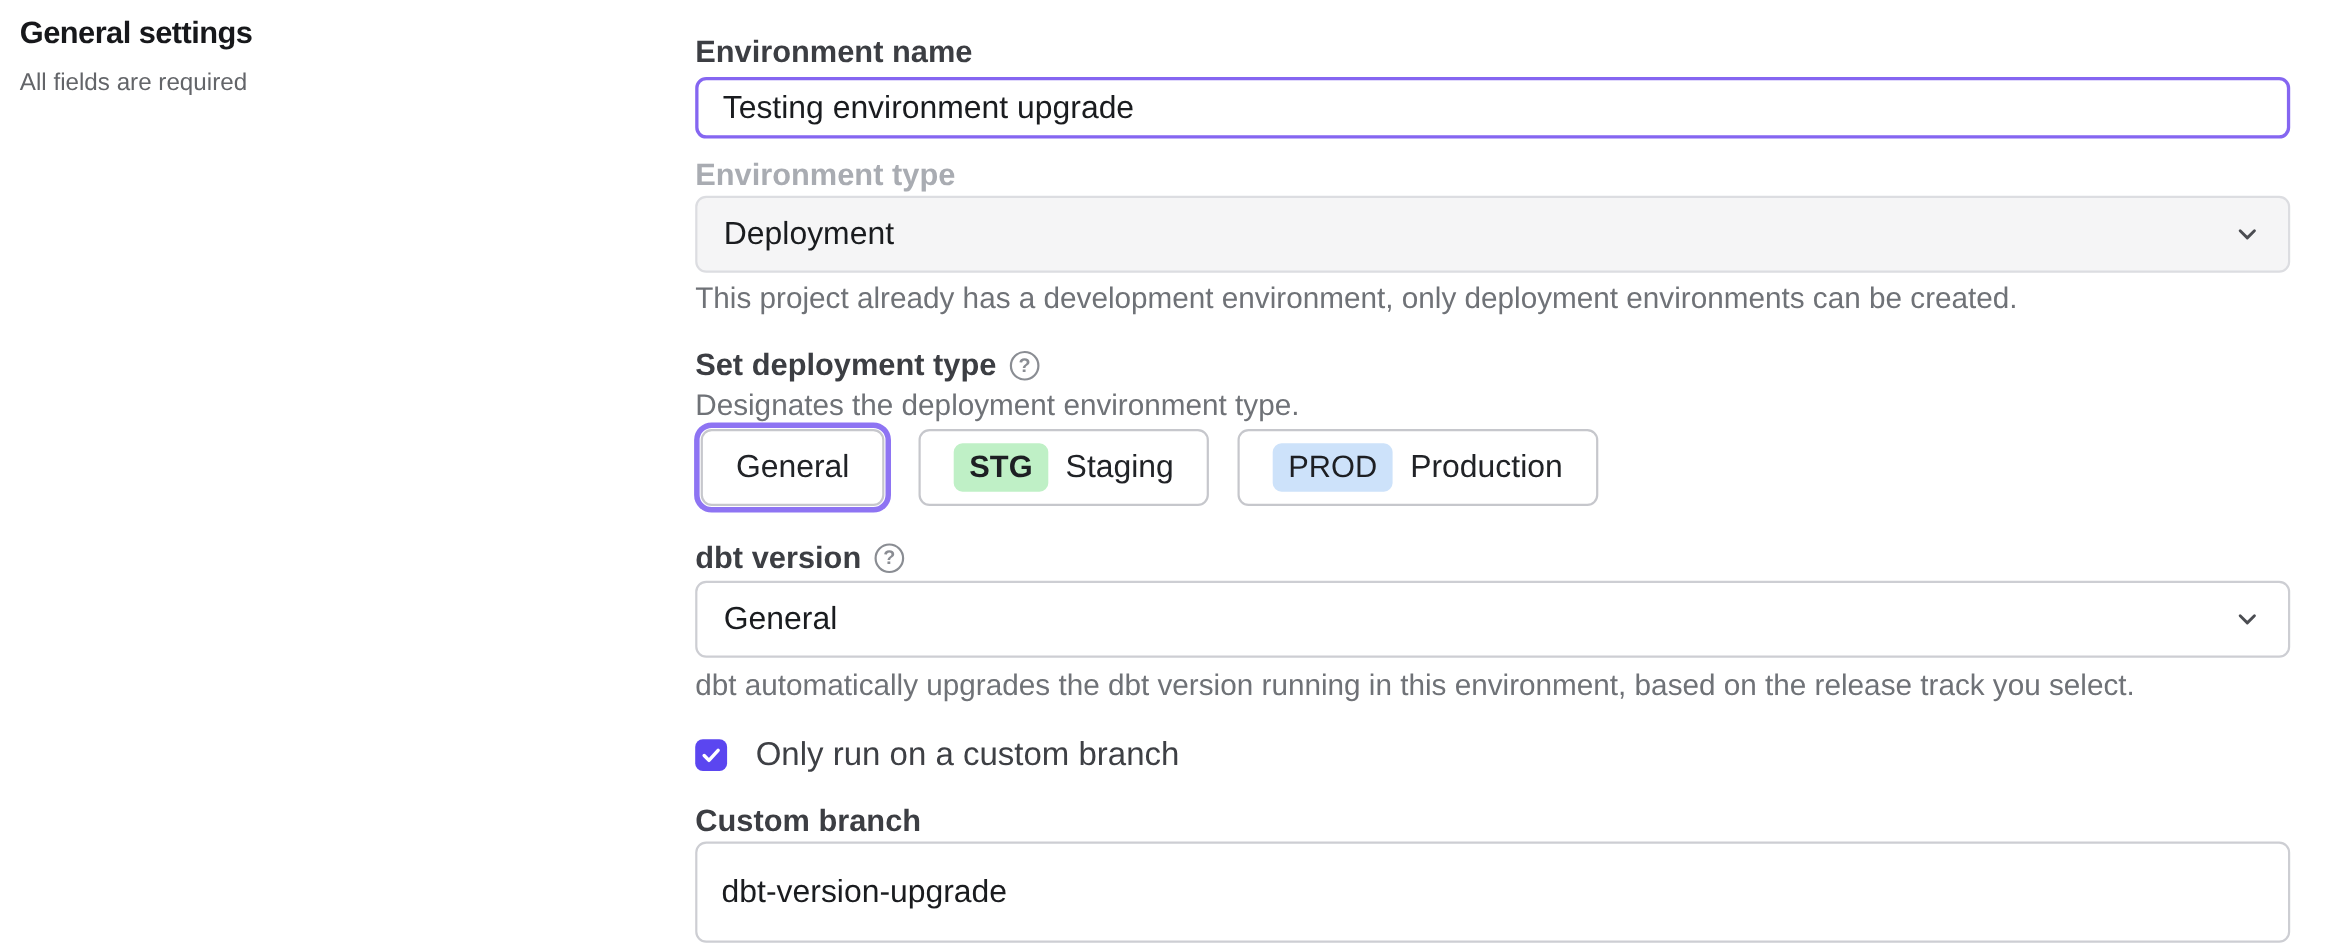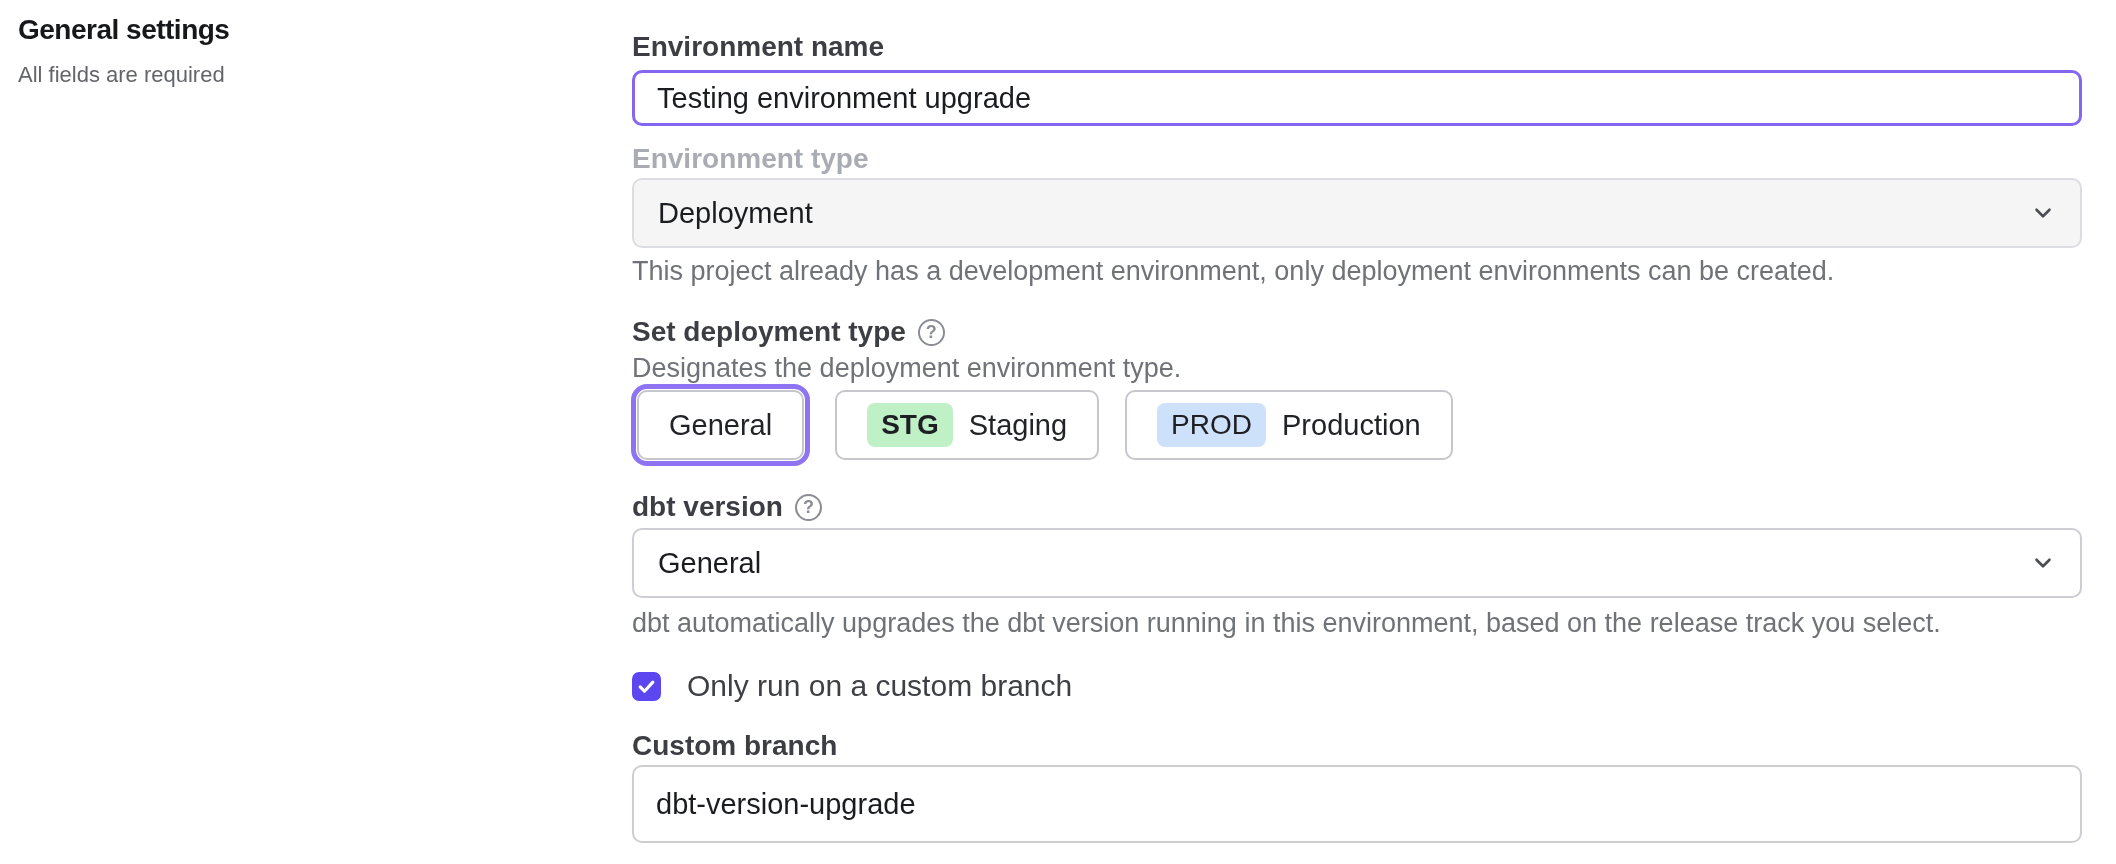--- a/index.html
+++ b/index.html
@@ -159,15 +159,15 @@
         <svg viewBox="0 0 24 24" fill="none" stroke="#ffffff" stroke-width="4" stroke-linecap="round" stroke-linejoin="round">
             <polyline points="4 12.5 9.5 18 20 6.5"></polyline>
           </svg>
       </span>
     </span>
     <label class="checkbox-label">Only run on a custom branch</label>
   </div>
 
   
   <div class="field-label mt-g5">Custom branch</div>
-  <input class="text-input mt-input2" type="text" style="height: 78px;" value="dbt-version-upgrade">
+  <input class="text-input mt-input2" type="text" style="height: 92px;" value="dbt-version-upgrade">
 
 </div>
 
 </body></html>

